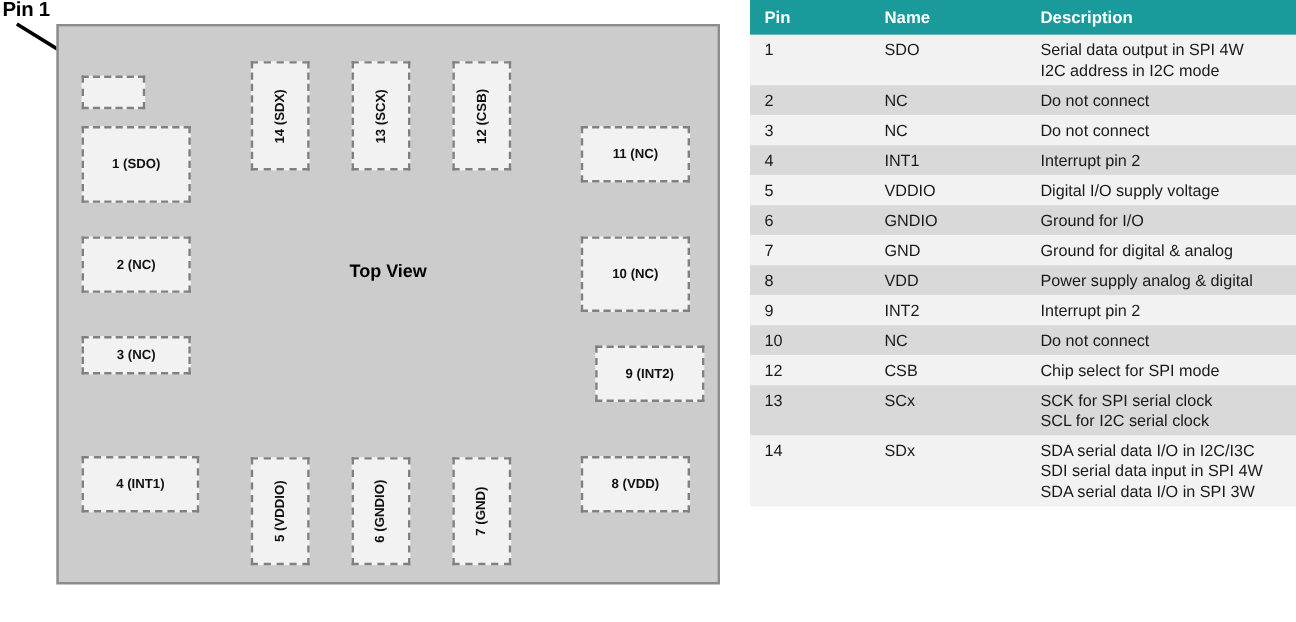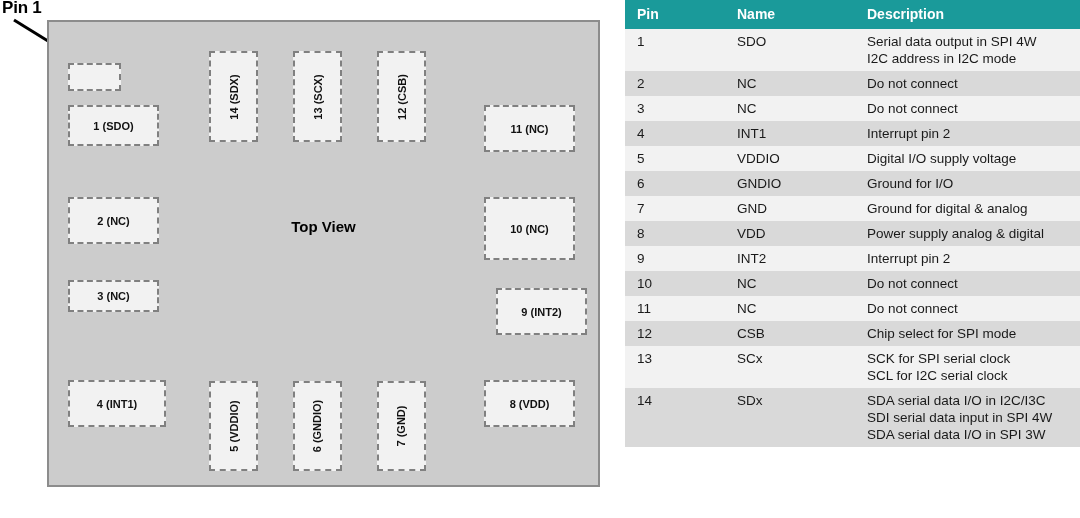--- a/index.html
+++ b/index.html
@@ -106,21 +106,21 @@
     </defs>
     <line x1="14" y1="20" x2="82" y2="62" stroke="#000" stroke-width="3" marker-end="url(#ah)"></line>
   </svg>
 
   <div id="package-body"></div>
 
   <div id="pads-layer">
       <div class="pad" style="left: 68px; top: 63px; width: 53px; height: 28px;">
         <span></span>
       </div>
-      <div class="pad" style="left: 68px; top: 105px; width: 91px; height: 41px;">
+      <div class="pad" style="left: 68px; top: 105px; width: 91px; height: 64px;">
         <span>1 (SDO)</span>
       </div>
       <div class="pad" style="left: 68px; top: 197px; width: 91px; height: 47px;">
         <span>2 (NC)</span>
       </div>
       <div class="pad" style="left: 68px; top: 280px; width: 91px; height: 32px;">
         <span>3 (NC)</span>
       </div>
       <div class="pad" style="left: 68px; top: 380px; width: 98px; height: 47px;">
         <span>4 (INT1)</span>
@@ -237,27 +237,20 @@
         </td>
       </tr>
       <tr>
         <td class="col-pin">10</td>
         <td class="col-name">NC</td>
         <td class="col-desc">
           <span class="desc-line">Do not connect</span>
         </td>
       </tr>
       <tr>
-        <td class="col-pin">11</td>
-        <td class="col-name">NC</td>
-        <td class="col-desc">
-          <span class="desc-line">Do not connect</span>
-        </td>
-      </tr>
-      <tr>
         <td class="col-pin">12</td>
         <td class="col-name">CSB</td>
         <td class="col-desc">
           <span class="desc-line">Chip select for SPI mode</span>
         </td>
       </tr>
       <tr>
         <td class="col-pin">13</td>
         <td class="col-name">SCx</td>
         <td class="col-desc">

